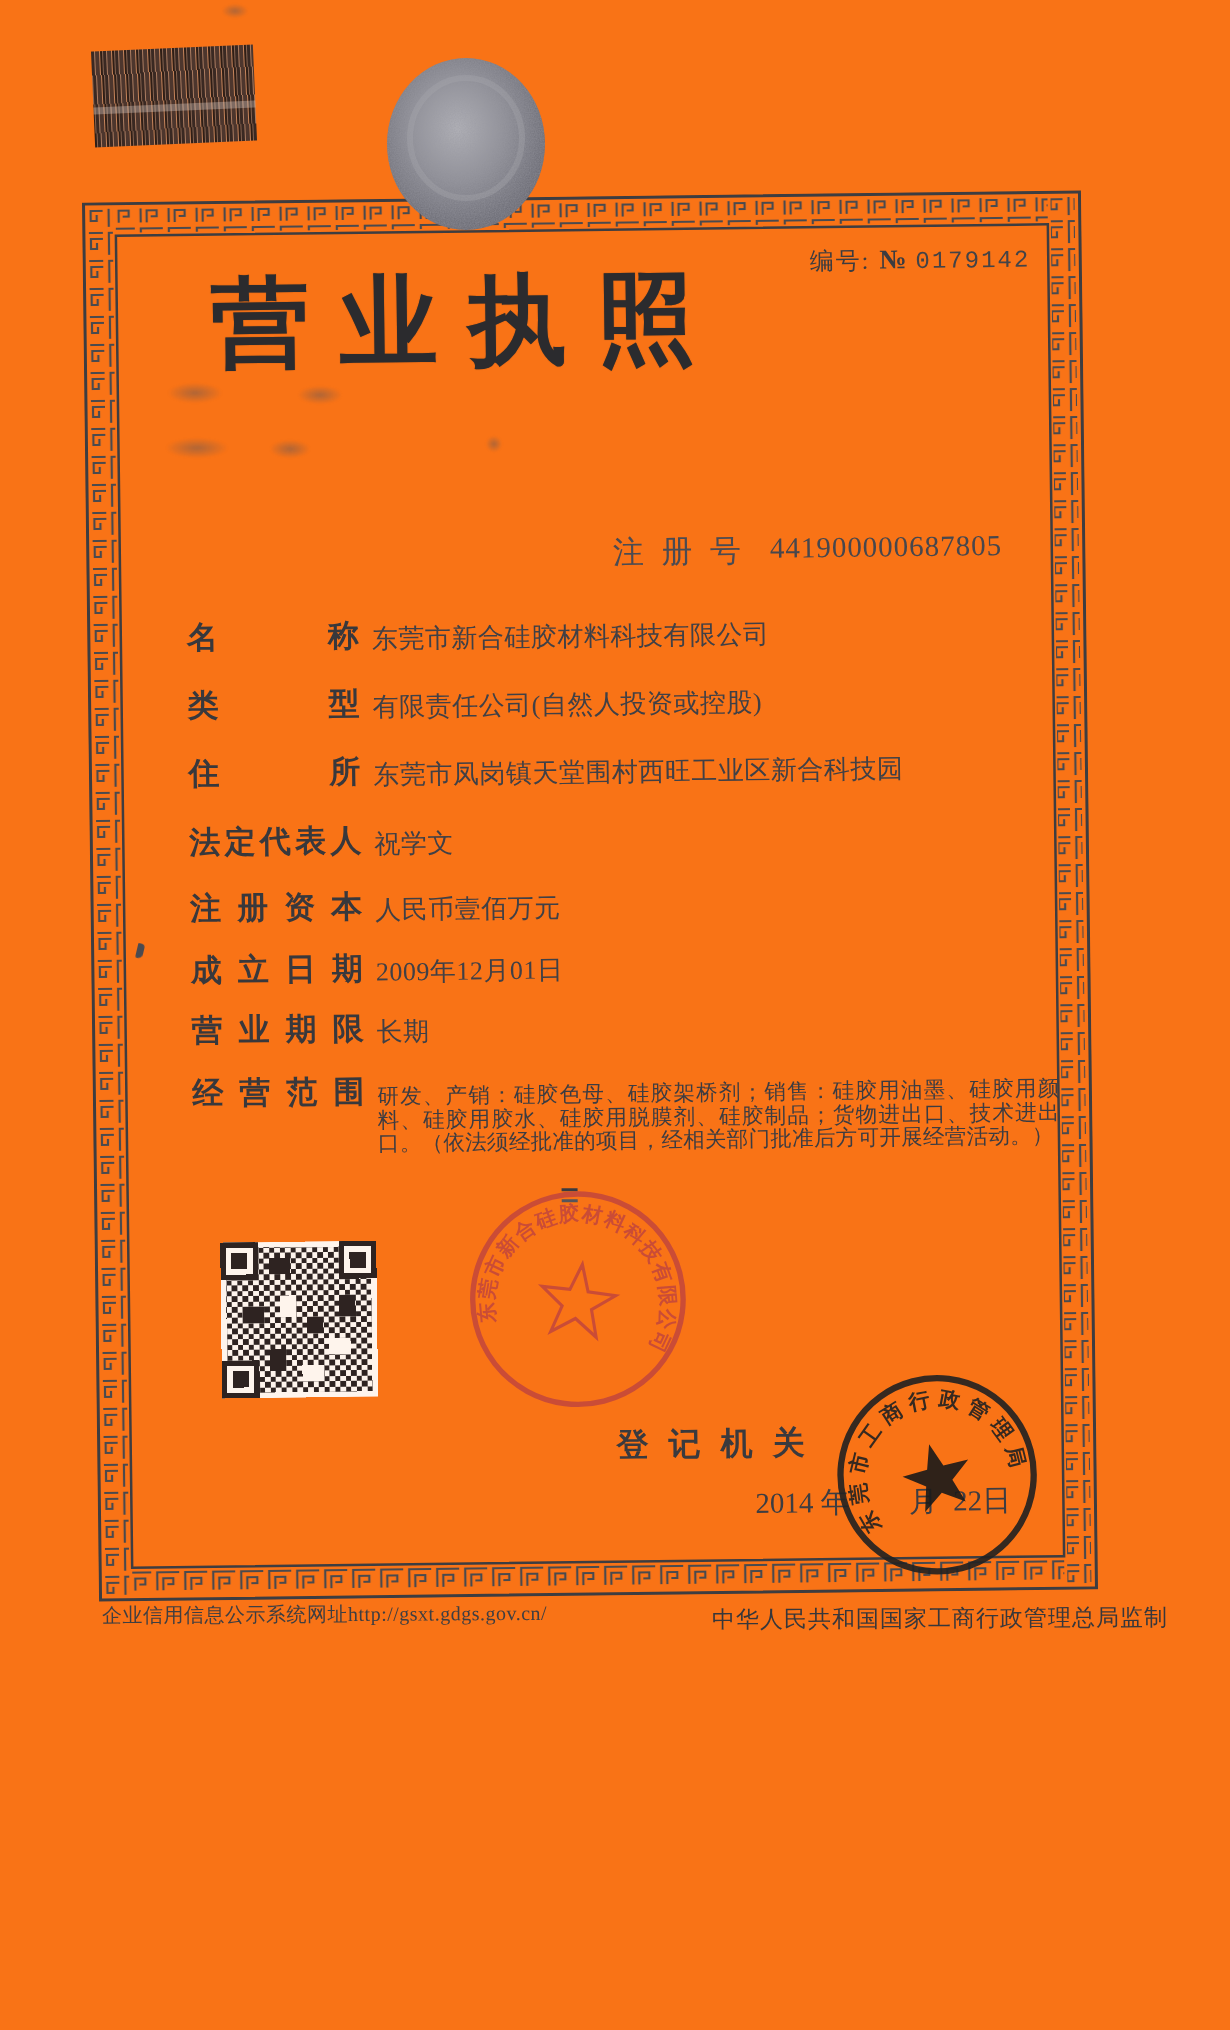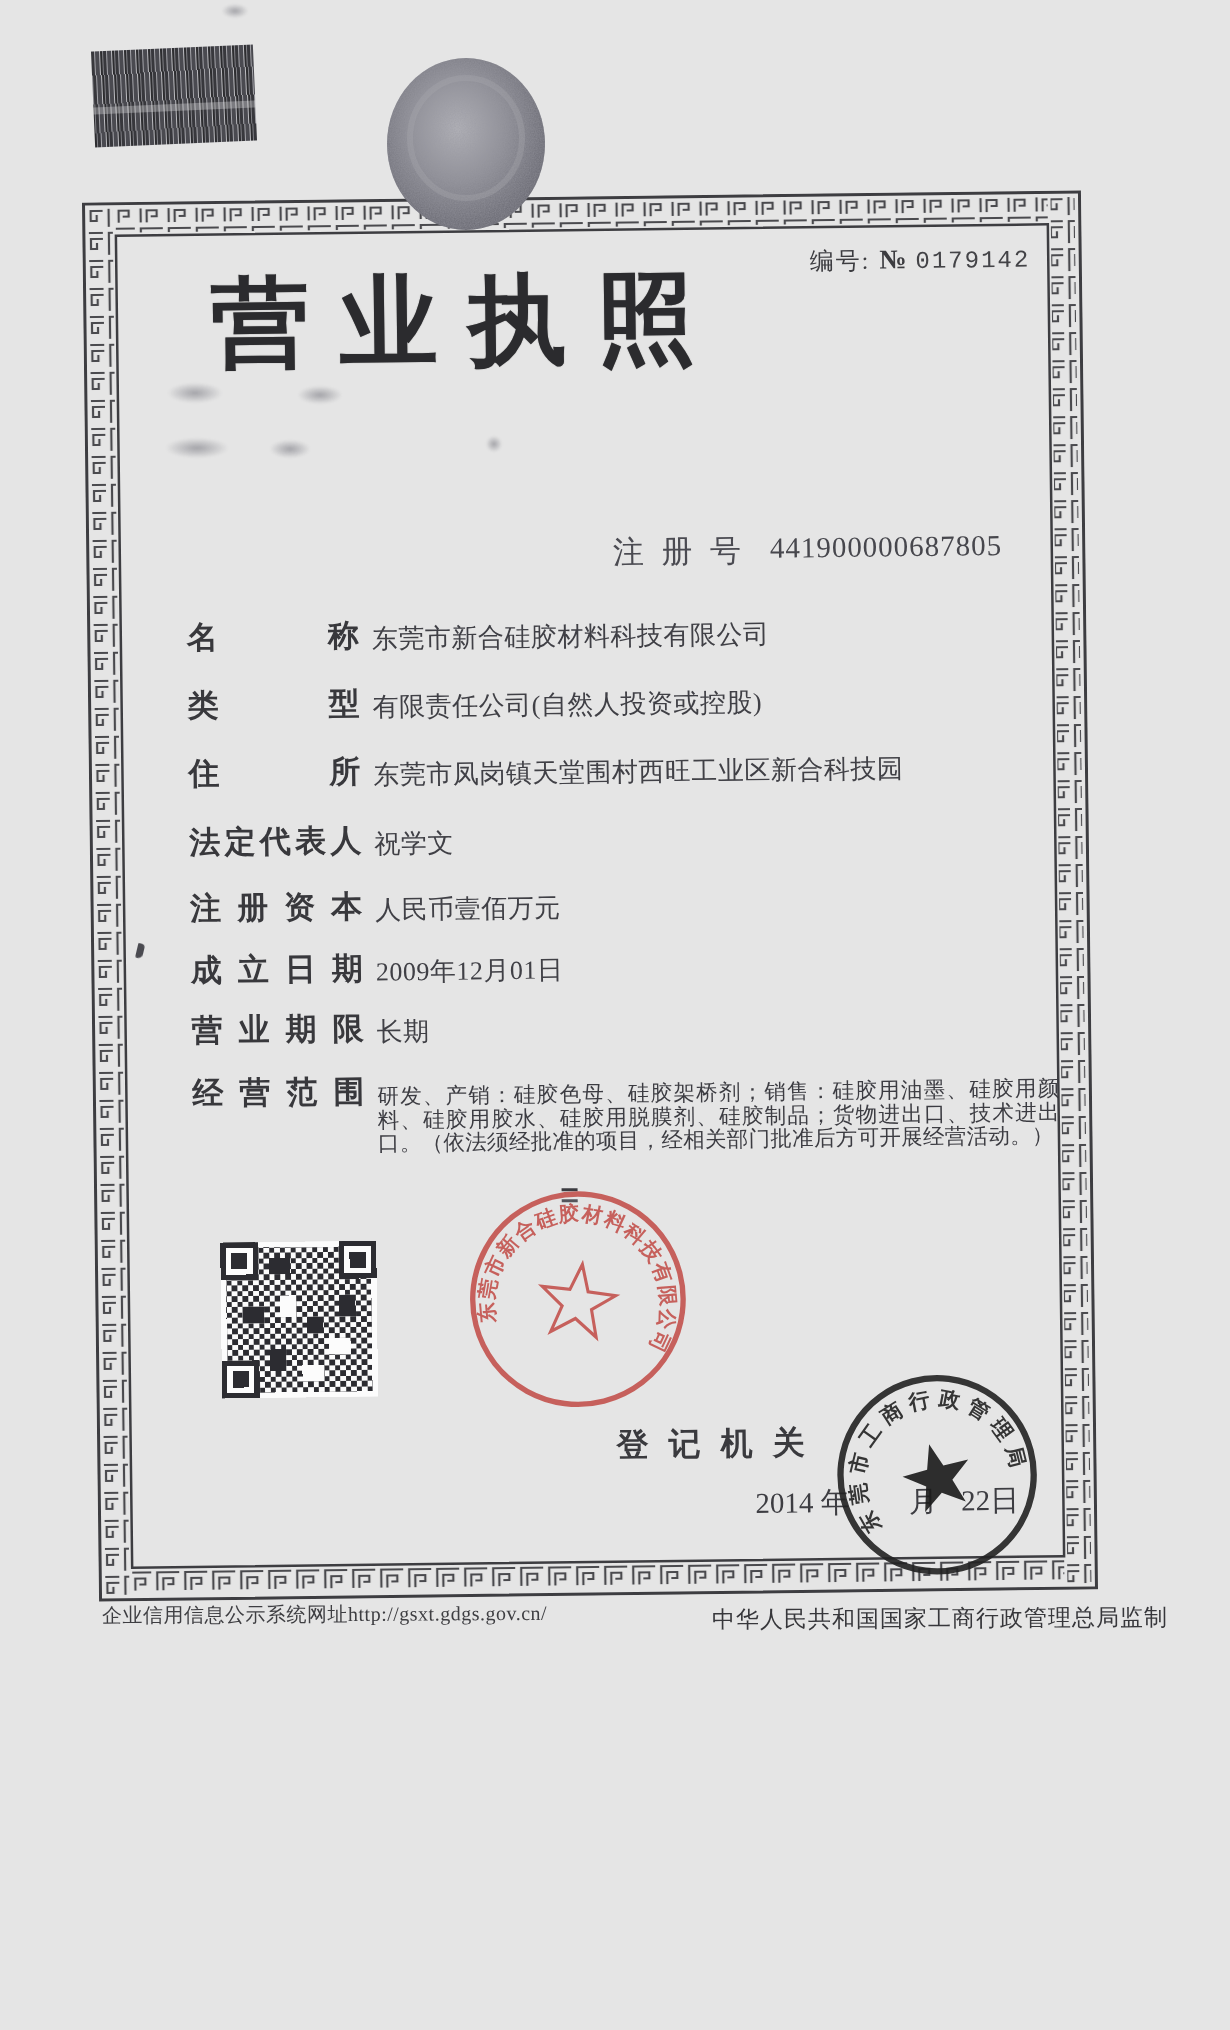--- a/index.html
+++ b/index.html
@@ -1,16 +1,16 @@
 <!DOCTYPE html>
 <html><head>
 <meta charset="utf-8">
 <style>
   html,body{margin:0;padding:0;background:#ffffff;}
-  .page{position:relative;width:1230px;height:2030px;background:#e5e5e5;overflow:hidden;
+  .page{position:relative;width:1230px;height:2030px;background:#f97316;overflow:hidden;
         font-family:"Liberation Serif", serif;color:#333;}
 
   
   .barcode{position:absolute;left:93px;top:48px;width:162px;height:96px;
     transform:rotate(-2.5deg);filter:blur(.4px);opacity:.92;
     background:
       linear-gradient(180deg, rgba(255,255,255,0) 0 58%, rgba(255,255,255,.28) 58% 66%, rgba(255,255,255,0) 66%),
       repeating-linear-gradient(88deg, rgba(18,18,22,.95) 0 2px, rgba(95,95,102,.8) 2px 3px,
         rgba(30,30,36,.95) 3px 6px, rgba(130,130,138,.7) 6px 7px,
         rgba(42,42,50,.9) 7px 11px, rgba(150,150,158,.55) 11px 12px);}
@@ -55,21 +55,21 @@
   .red-seal{position:absolute;left:370px;top:990px;width:226px;height:226px;opacity:.82;
             transform:rotate(8deg);}
   .black-seal{position:absolute;left:735px;top:1178px;width:210px;height:210px;opacity:.9;
               transform:rotate(-14deg);}
 
   
   .registrar{position:absolute;left:520px;top:1228px;width:188px;font-size:32px;
              font-weight:bold;color:#3a3a3e;}
   .dateline{position:absolute;left:658px;top:1290px;font-size:29px;color:#3d3d42;white-space:nowrap;}
   .dateline .d-month{margin-left:52px;}
-  .dateline .d-day{margin-left:16px;}
+  .dateline .d-day{margin-left:8px;}
 
   
   .foot-left{position:absolute;left:102px;top:1601px;font-size:20px;color:#3e3e42;
              letter-spacing:.5px;transform:rotate(-.3deg);}
   .foot-right{position:absolute;left:712px;top:1603px;font-size:23px;color:#37373b;
               letter-spacing:1px;transform:rotate(-.3deg);}
 
   
   .smudge{position:absolute;background:radial-gradient(ellipse at center, rgba(85,85,96,.45), rgba(110,110,120,0) 72%);
           filter:blur(1px);}

